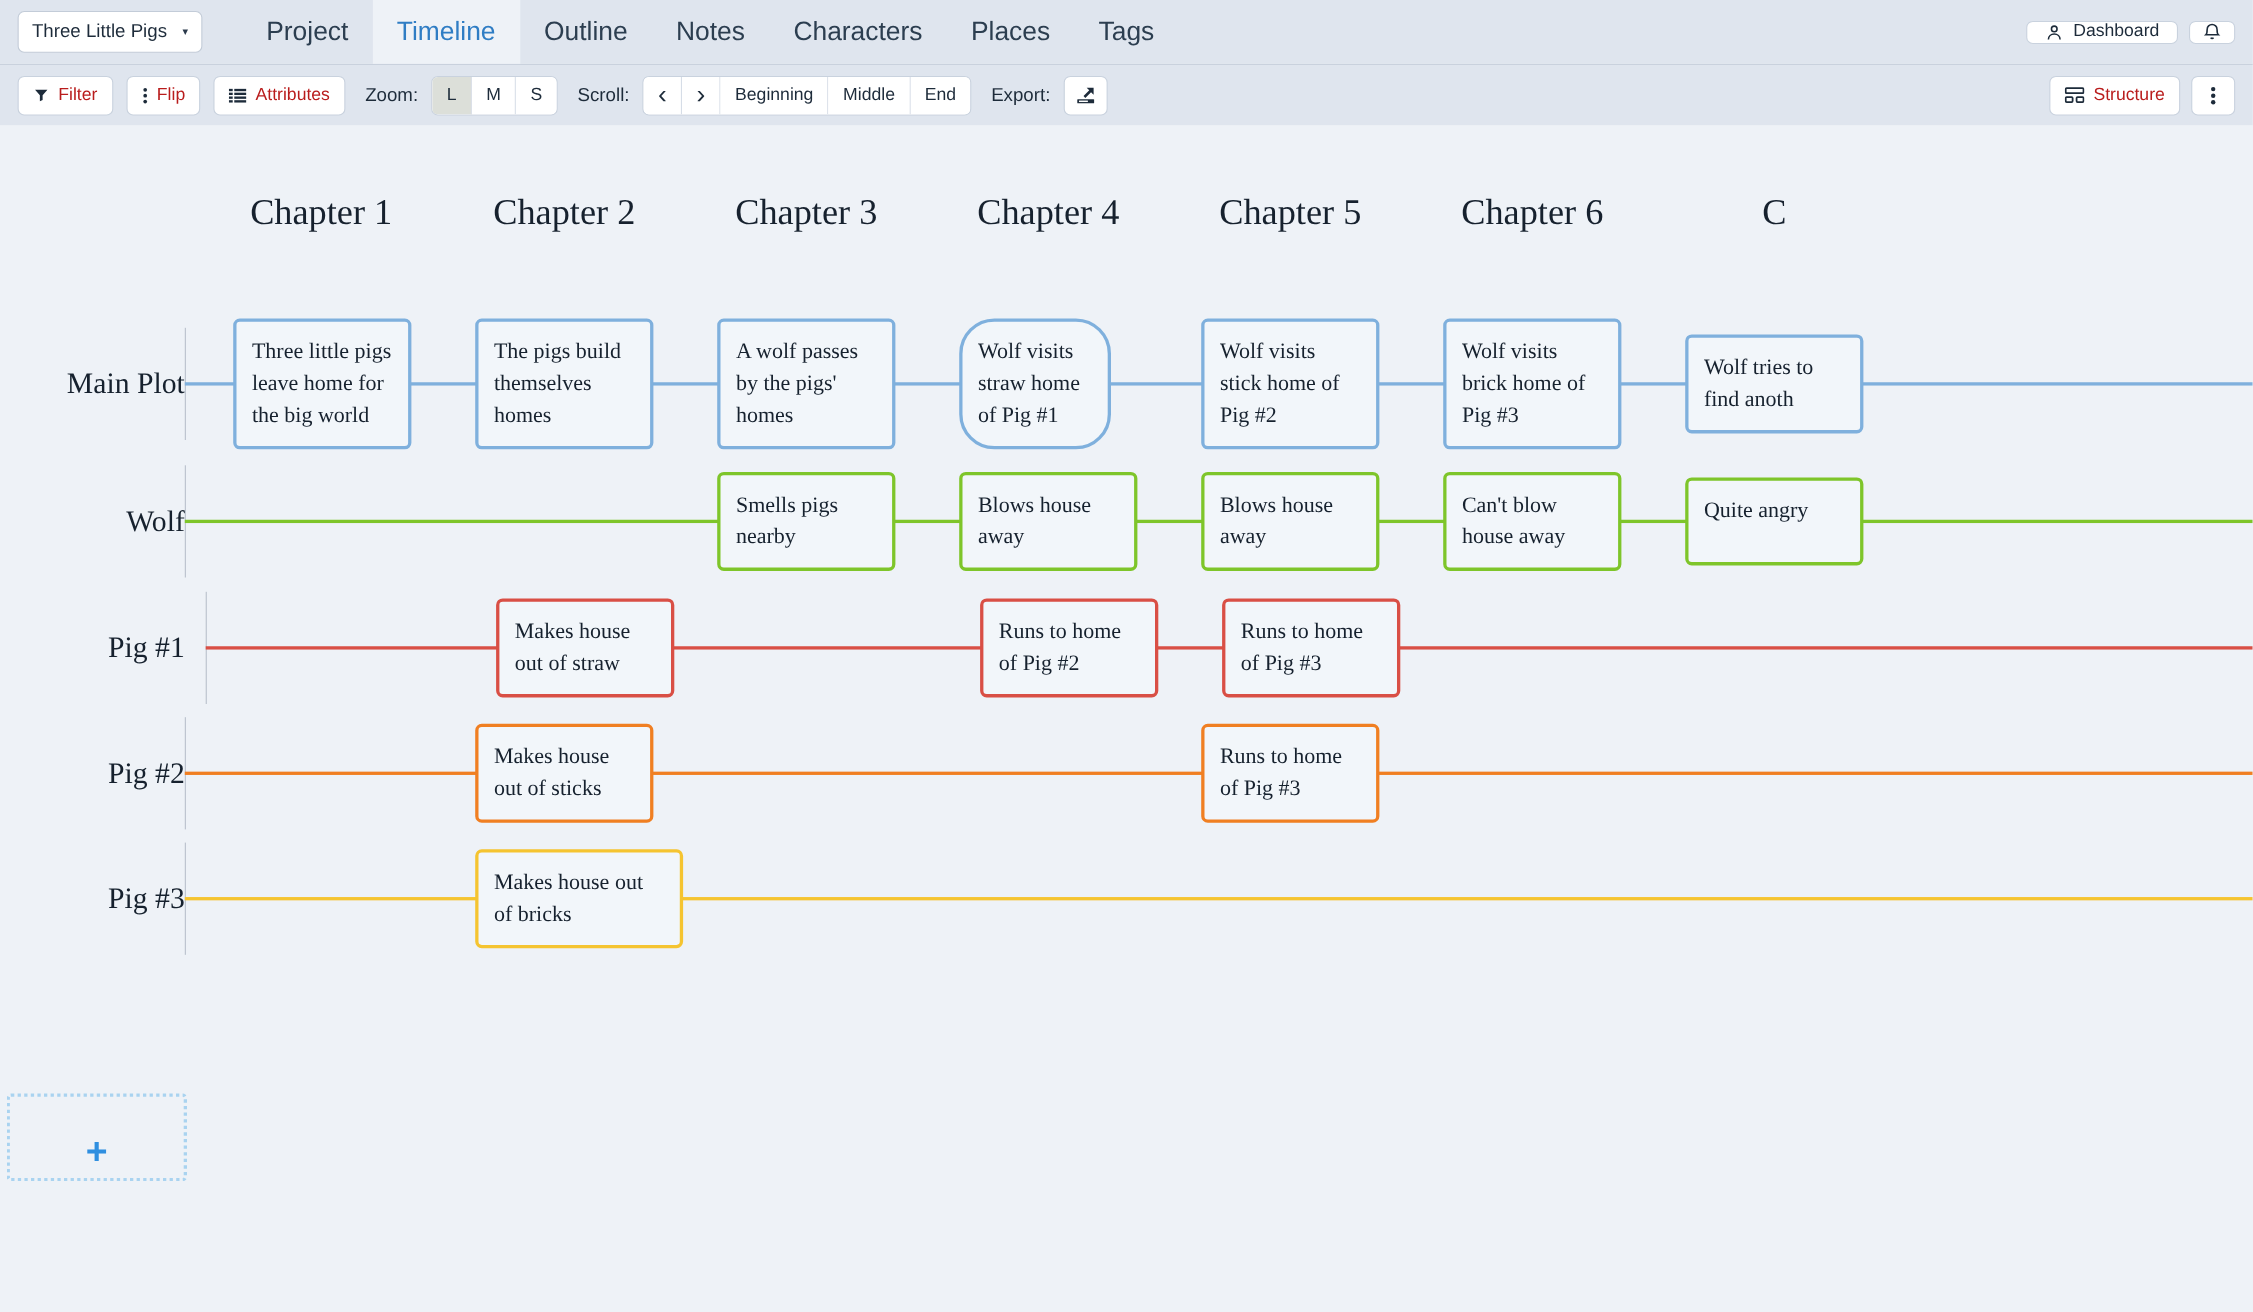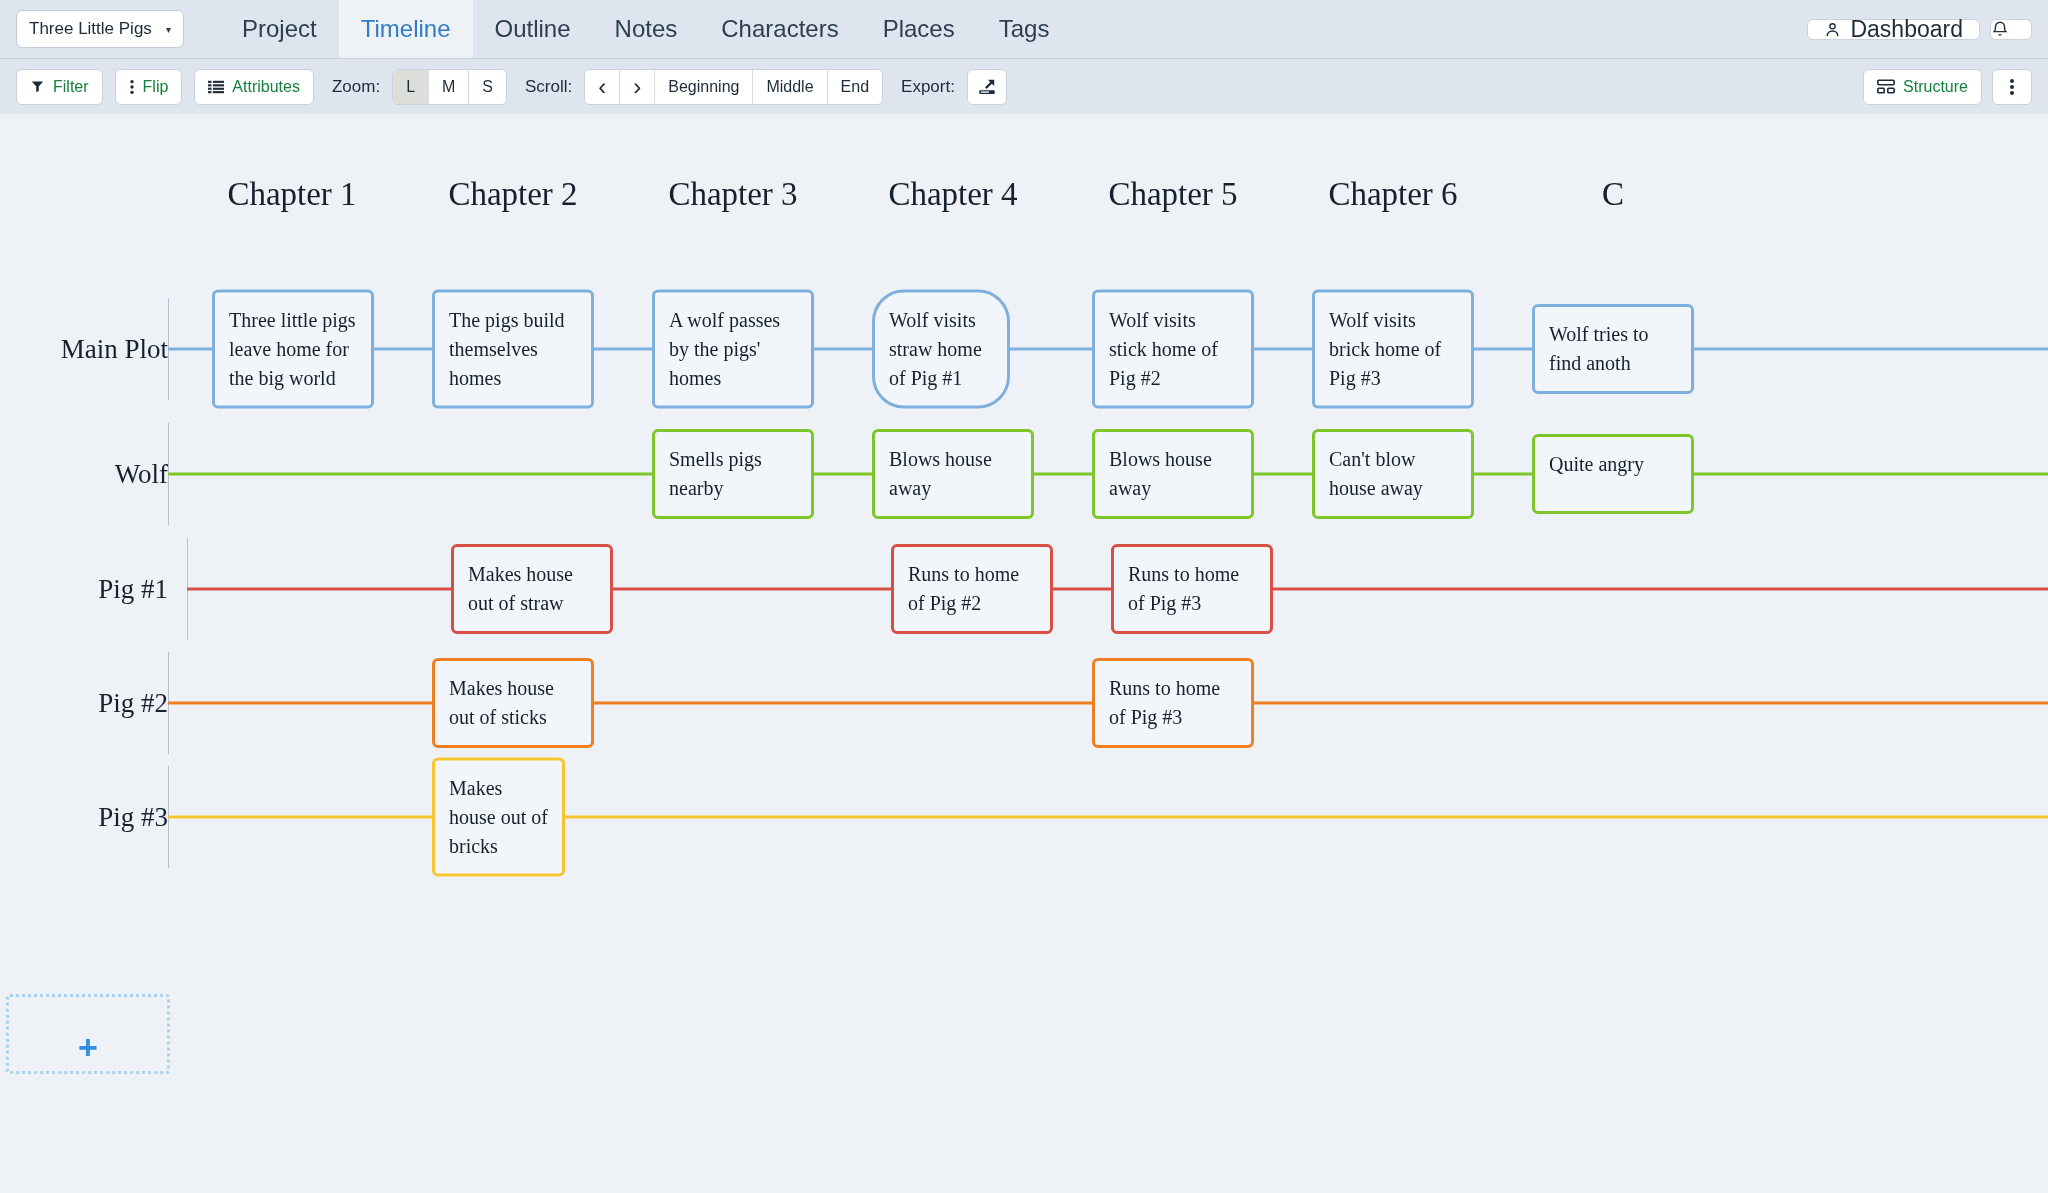--- a/index.html
+++ b/index.html
@@ -65,24 +65,24 @@
     align-items: center;
     gap: 10px;
   }
   .btn-white {
     background: #ffffff;
     border: 1px solid #c9d2de;
     border-radius: 6px;
     height: 21px;
     display: flex;
     align-items: center;
-    justify-content: flex-start;
+    justify-content: center;
     gap: 9px;
     padding: 0 16px;
-    font-size: 23px;
+    font-size: 16px;
     color: #1d2b3a;
     cursor: pointer;
   }
   .btn-icon-only {
     width: 42px;
     padding: 0;
   }
 
   
   .toolbar {
@@ -97,21 +97,21 @@
   .tb-btn {
     background: #fff;
     border: 1px solid #c9d2de;
     border-radius: 6px;
     height: 36px;
     display: inline-flex;
     align-items: center;
     gap: 8px;
     padding: 0 13px;
     font-size: 16px;
-    color: #15803d;
+    color: #b91c1c;
     cursor: pointer;
   }
   .tb-label {
     font-size: 17px;
     color: #1d2b3a;
     margin-left: 6px;
   }
   .seg {
     display: inline-flex;
     border-radius: 6px;
@@ -414,20 +414,20 @@
         <div class="row-label">Pig #2</div>
         <div class="row-tick"></div>
         <div class="row-line" style="background: rgb(240, 127, 34);"></div>
         <div class="card" style="left: 432px; width: 162px; min-height: 80px; border-color: rgb(240, 127, 34);">Makes house out of sticks</div>
         <div class="card" style="left: 1092px; width: 162px; min-height: 80px; border-color: rgb(240, 127, 34);">Runs to home of Pig #3</div>
       </div>
       <div class="row" style="top: 638px;">
         <div class="row-label">Pig #3</div>
         <div class="row-tick"></div>
         <div class="row-line" style="background: rgb(245, 196, 48);"></div>
-        <div class="card" style="left: 432px; width: 133px; min-height: 80px; border-color: rgb(245, 196, 48);">Makes house out of bricks</div>
+        <div class="card" style="left: 432px; width: 189px; min-height: 80px; border-color: rgb(245, 196, 48);">Makes house out of bricks</div>
       </div>
     </div>
 
   <div class="add-row">
     <span class="plus">+</span>
   </div>
 </div>
 
 </body></html>

